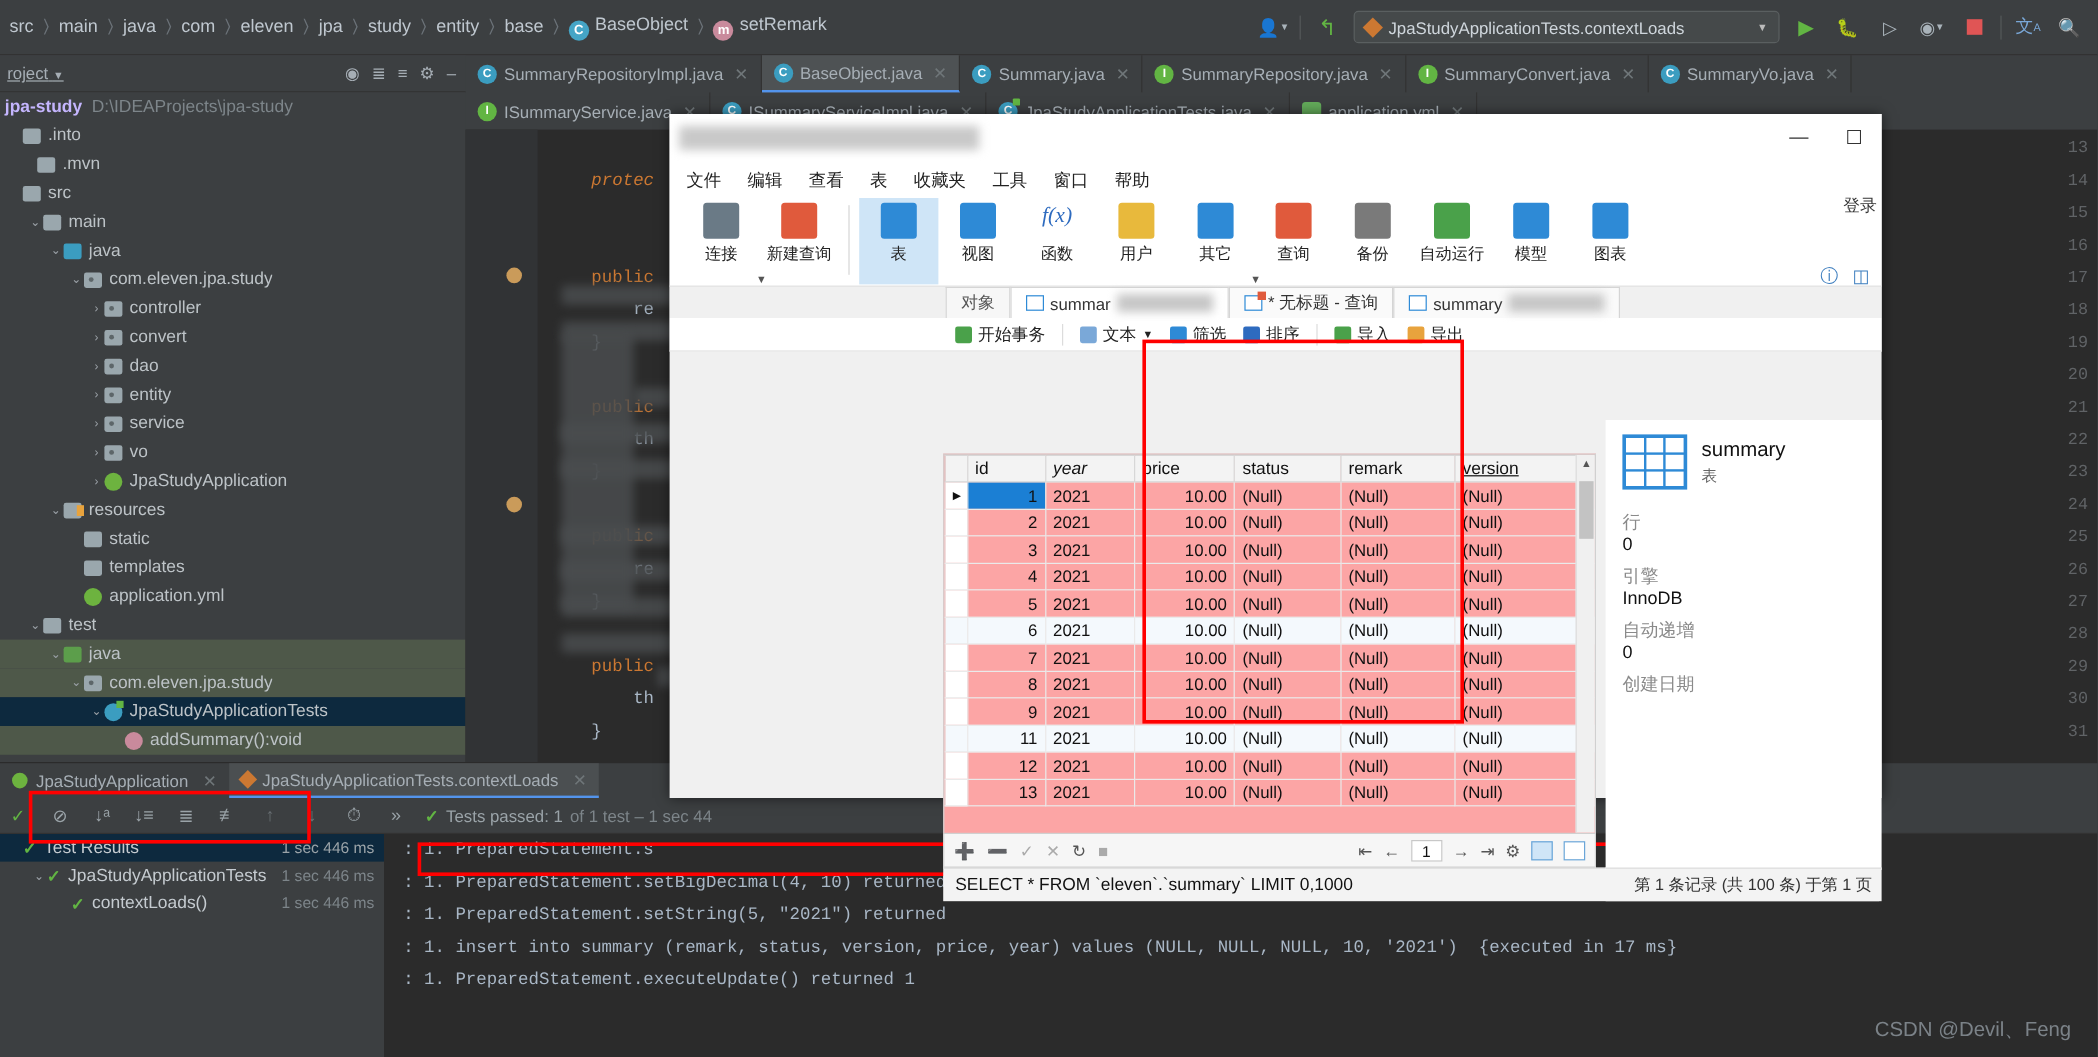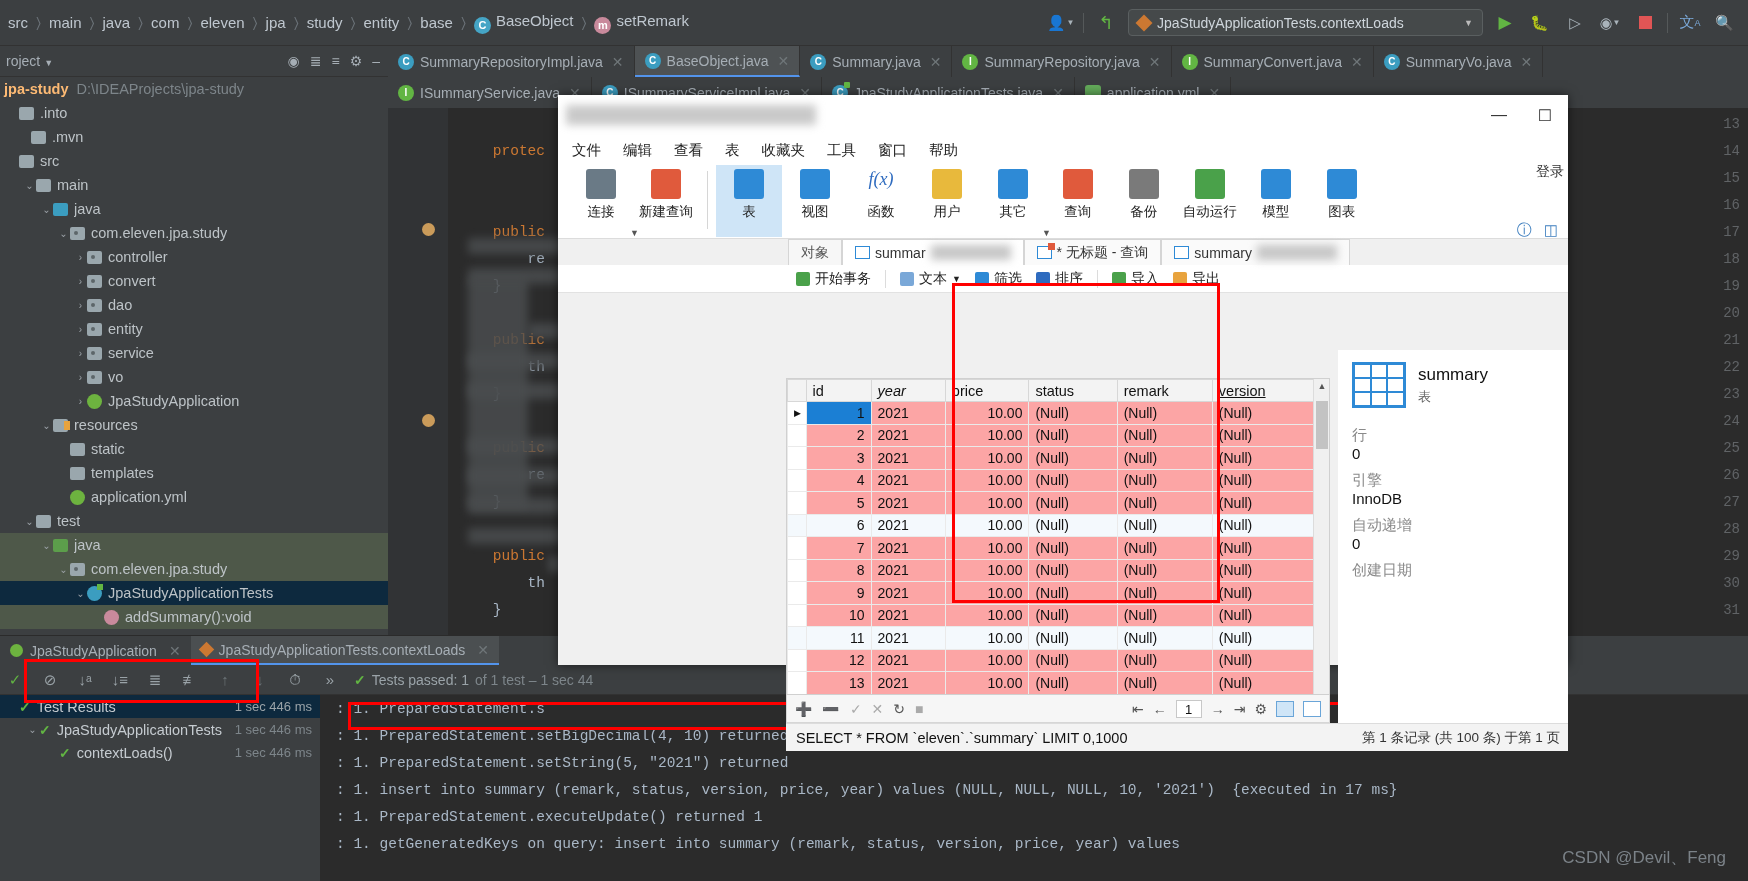--- a/index.html
+++ b/index.html
@@ -62,21 +62,21 @@
   .ticon.ct { background:#3b9dc0; position:relative; }
   .ticon.ct:after { content:""; position:absolute; right:-2px; top:-3px; width:6px; height:6px;
                     background:#62b543; border-radius:1px; }
 
   
   .projbar {
     position:absolute; left:0; top:46px; width:388px; height:31px;
     display:flex; align-items:center; background:#3c3f41; color:#a6aeb5;
     font-size:14px; border-bottom:1px solid #323232;
   }
-  .projbar .name { padding-left:6px; }
+  .projbar .name { padding-left:6px;text-decoration:underline; }
   .projbar .icons { margin-left:auto; display:flex; align-items:center; gap:10px; padding-right:8px;
                     color:#a6aeb5; font-size:14px; }
 
   
   .tree {
     position:absolute; left:0; top:77px; width:388px; height:558px;
     background:#3c3f41; overflow:hidden; font-size:14.5px;
   }
   .trow { display:flex; align-items:center; height:24px; white-space:nowrap; color:#bdc3c7; }
   .trow.sel-green { background:#4e5849; }
@@ -89,21 +89,21 @@
   .fico.pkg  { background:#9aa7ad; position:relative; }
   .fico.pkg:after{ content:""; position:absolute; left:4px; top:4px; width:4px; height:4px; background:#5d6669; border-radius:50%; }
   .fico.res  { background:#9aa7ad; position:relative; }
   .fico.res:after{ content:""; position:absolute; right:-2px; top:2px; width:6px; height:9px; background:#e8a33d; }
   .dotico { width:15px; height:15px; border-radius:50%; margin-right:6px; flex:none; }
   .dotico.spring{ background:#6db33f; }
   .dotico.cls{ background:#3b9dc0; position:relative; }
   .dotico.cls:after{ content:""; position:absolute; right:-1px; top:-2px; width:6px; height:6px; background:#62b543; }
   .tlbl{ overflow:hidden; text-overflow:ellipsis; }
   .projhdr { display:flex; align-items:center; height:24px; font-size:14.5px; padding-left:4px; }
-  .projhdr b { color:#fdba74; }
+  .projhdr b { color:#c4b5fd; }
   .projhdr span { color:#7d858a; margin-left:8px; }
 
   
   .editor {
     position:absolute; left:388px; top:108px; width:1360px; height:527px;
     background:#2b2b2b; overflow:hidden;
     font-family:"Liberation Mono", monospace; font-size:14.5px;
   }
   .gutter { position:absolute; left:0; top:0; width:60px; height:100%; background:#313335; }
   .gnum { position:absolute; right:8px; color:#606366; font-size:14px; }
@@ -471,21 +471,21 @@
         </div>
       </div>
   </div>
 
   <div class="editor">
     <div class="gutter"></div>
     <div id="editorbody">
         <div class="gnum" style="top: 8px;">13</div>
         <div class="codeline" style="top: 8px;"></div>
         <div class="gnum" style="top: 35px;">14</div>
-        <div class="codeline" style="top: 35px;"><span class="kw">    protec</span></div>
+        <div class="codeline" style="top: 35px; font-style: italic;"><span class="kw">    protec</span></div>
         <div class="gnum" style="top: 62px;">15</div>
         <div class="codeline" style="top: 62px;"></div>
         <div class="gnum" style="top: 89px;">16</div>
         <div class="codeline" style="top: 89px;"></div>
         <div class="gnum" style="top: 116px;">17</div>
         <div class="codeline" style="top: 116px;"><span class="kw">    public</span></div>
         <div class="gnum" style="top: 143px;">18</div>
         <div class="codeline" style="top: 143px;">        re</div>
         <div class="gnum" style="top: 170px;">19</div>
         <div class="codeline" style="top: 170px;">    }</div>
@@ -580,21 +580,20 @@
           <span>contextLoads()</span>
           <span class="time">1 sec 446 ms</span>
         </div>
       </div>
     <div class="console" id="console">
         <div class="cline" style="left: 16px; top: 6px;">: 1. PreparedStatement.s</div>
         <div class="cline" style="left: 16px; top: 33px;">: 1. PreparedStatement.setBigDecimal(4, 10) returned</div>
         <div class="cline" style="left: 16px; top: 60px;">: 1. PreparedStatement.setString(5, "2021") returned</div>
         <div class="cline" style="left: 16px; top: 87px;">: 1. insert into summary (remark, status, version, price, year) values (NULL, NULL, NULL, 10, '2021')  {executed in 17 ms}</div>
         <div class="cline" style="left: 16px; top: 114px;">: 1. PreparedStatement.executeUpdate() returned 1</div>
-        <div class="cline" style="left: 16px; top: 141px;">: 1. getGeneratedKeys on query: insert into summary (remark, status, version, price, year) values</div>
       </div>
   </div>
 
   <div class="redbox" style="left:24px; top:659px; width:235px; height:44px;"></div>
   <div class="redbox" style="left:348px; top:702px; width:1014px; height:28px;"></div>
 
   <div class="watermark">CSDN @Devil、Feng</div>
 </div>
 
 <div class="navicat">
@@ -810,29 +809,20 @@
           </tr>
           <tr>
             <td class="marker"></td>
             <td class="num">9</td>
             <td>2021</td>
             <td class="num">10.00</td>
             <td class="nullv">(Null)</td>
             <td class="nullv">(Null)</td>
             <td class="nullv">(Null)</td>
           </tr>
-          <tr>
-            <td class="marker"></td>
-            <td class="num">10</td>
-            <td>2021</td>
-            <td class="num">10.00</td>
-            <td class="nullv">(Null)</td>
-            <td class="nullv">(Null)</td>
-            <td class="nullv">(Null)</td>
-          </tr>
           <tr class="alt">
             <td class="marker"></td>
             <td class="num">11</td>
             <td>2021</td>
             <td class="num">10.00</td>
             <td class="nullv">(Null)</td>
             <td class="nullv">(Null)</td>
             <td class="nullv">(Null)</td>
           </tr>
           <tr>

